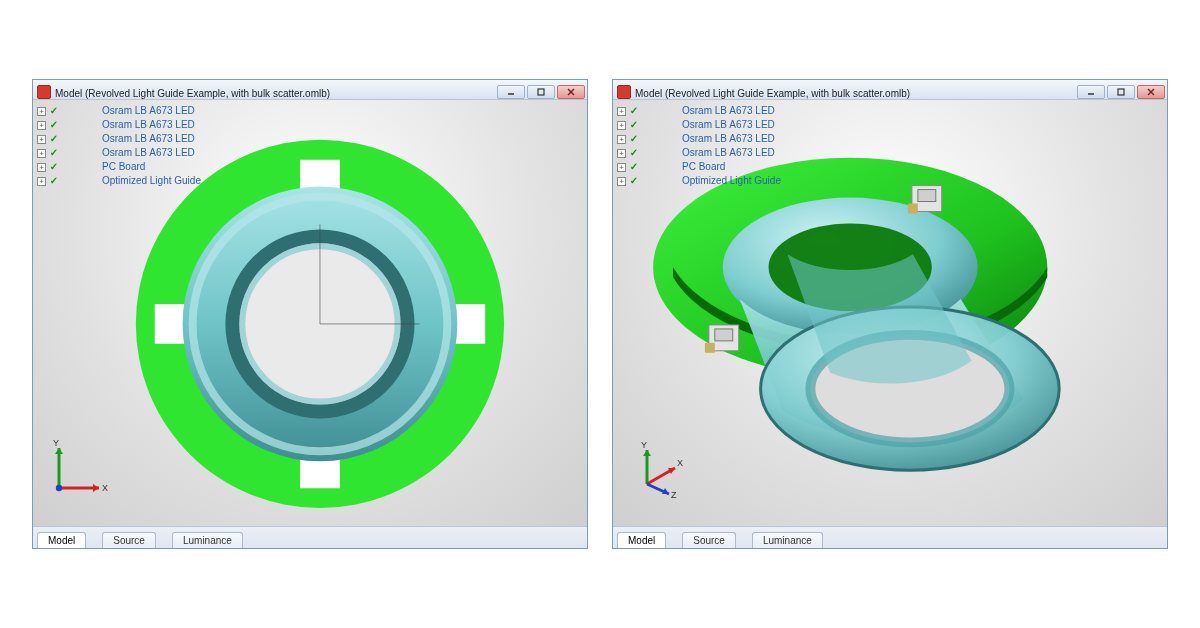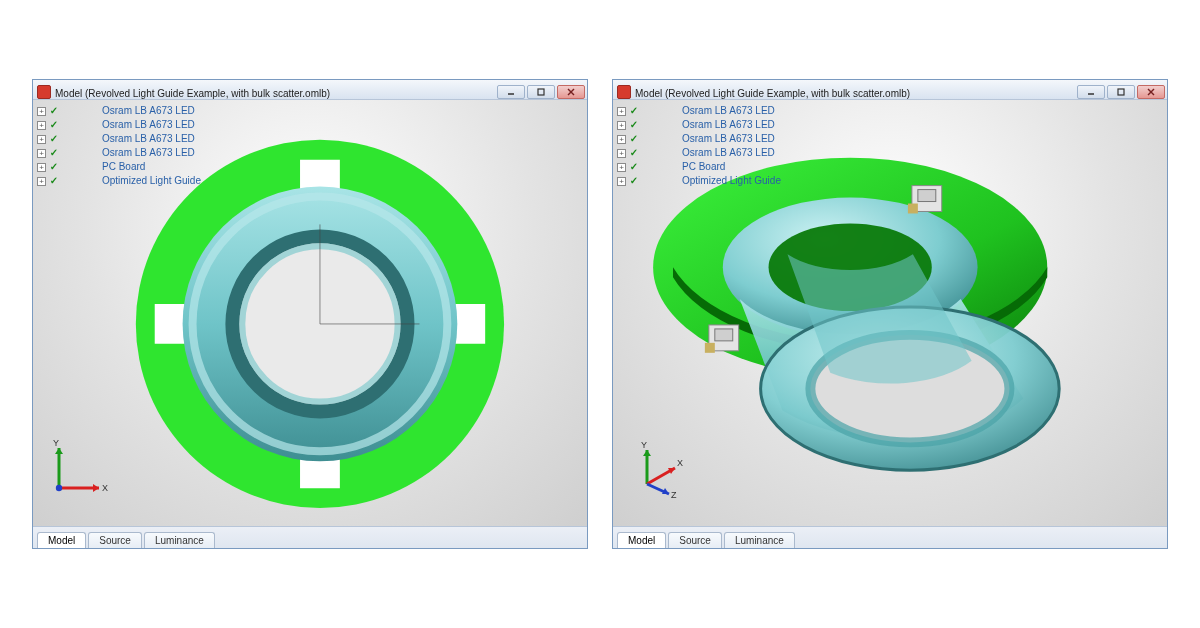--- a/index.html
+++ b/index.html
@@ -101,21 +101,21 @@
     bottom: 28px;
     width: 60px; height: 60px;
   }
   .tabs {
     height: 22px;
     background: linear-gradient(#ebeff6,#dfe6f0);
     border-top: 1px solid #b7c5d8;
     display: flex;
     align-items: flex-end;
     padding-left: 4px;
-    gap: 0;
+    gap: 14px;
   }
   .tab {
     padding: 2px 10px;
     border: 1px solid #aab9cd;
     border-bottom: none;
     background: linear-gradient(#f7fafd,#e7edf5);
     font-size: 10px;
     color: #333;
     border-radius: 3px 3px 0 0;
     margin-right: 2px;

